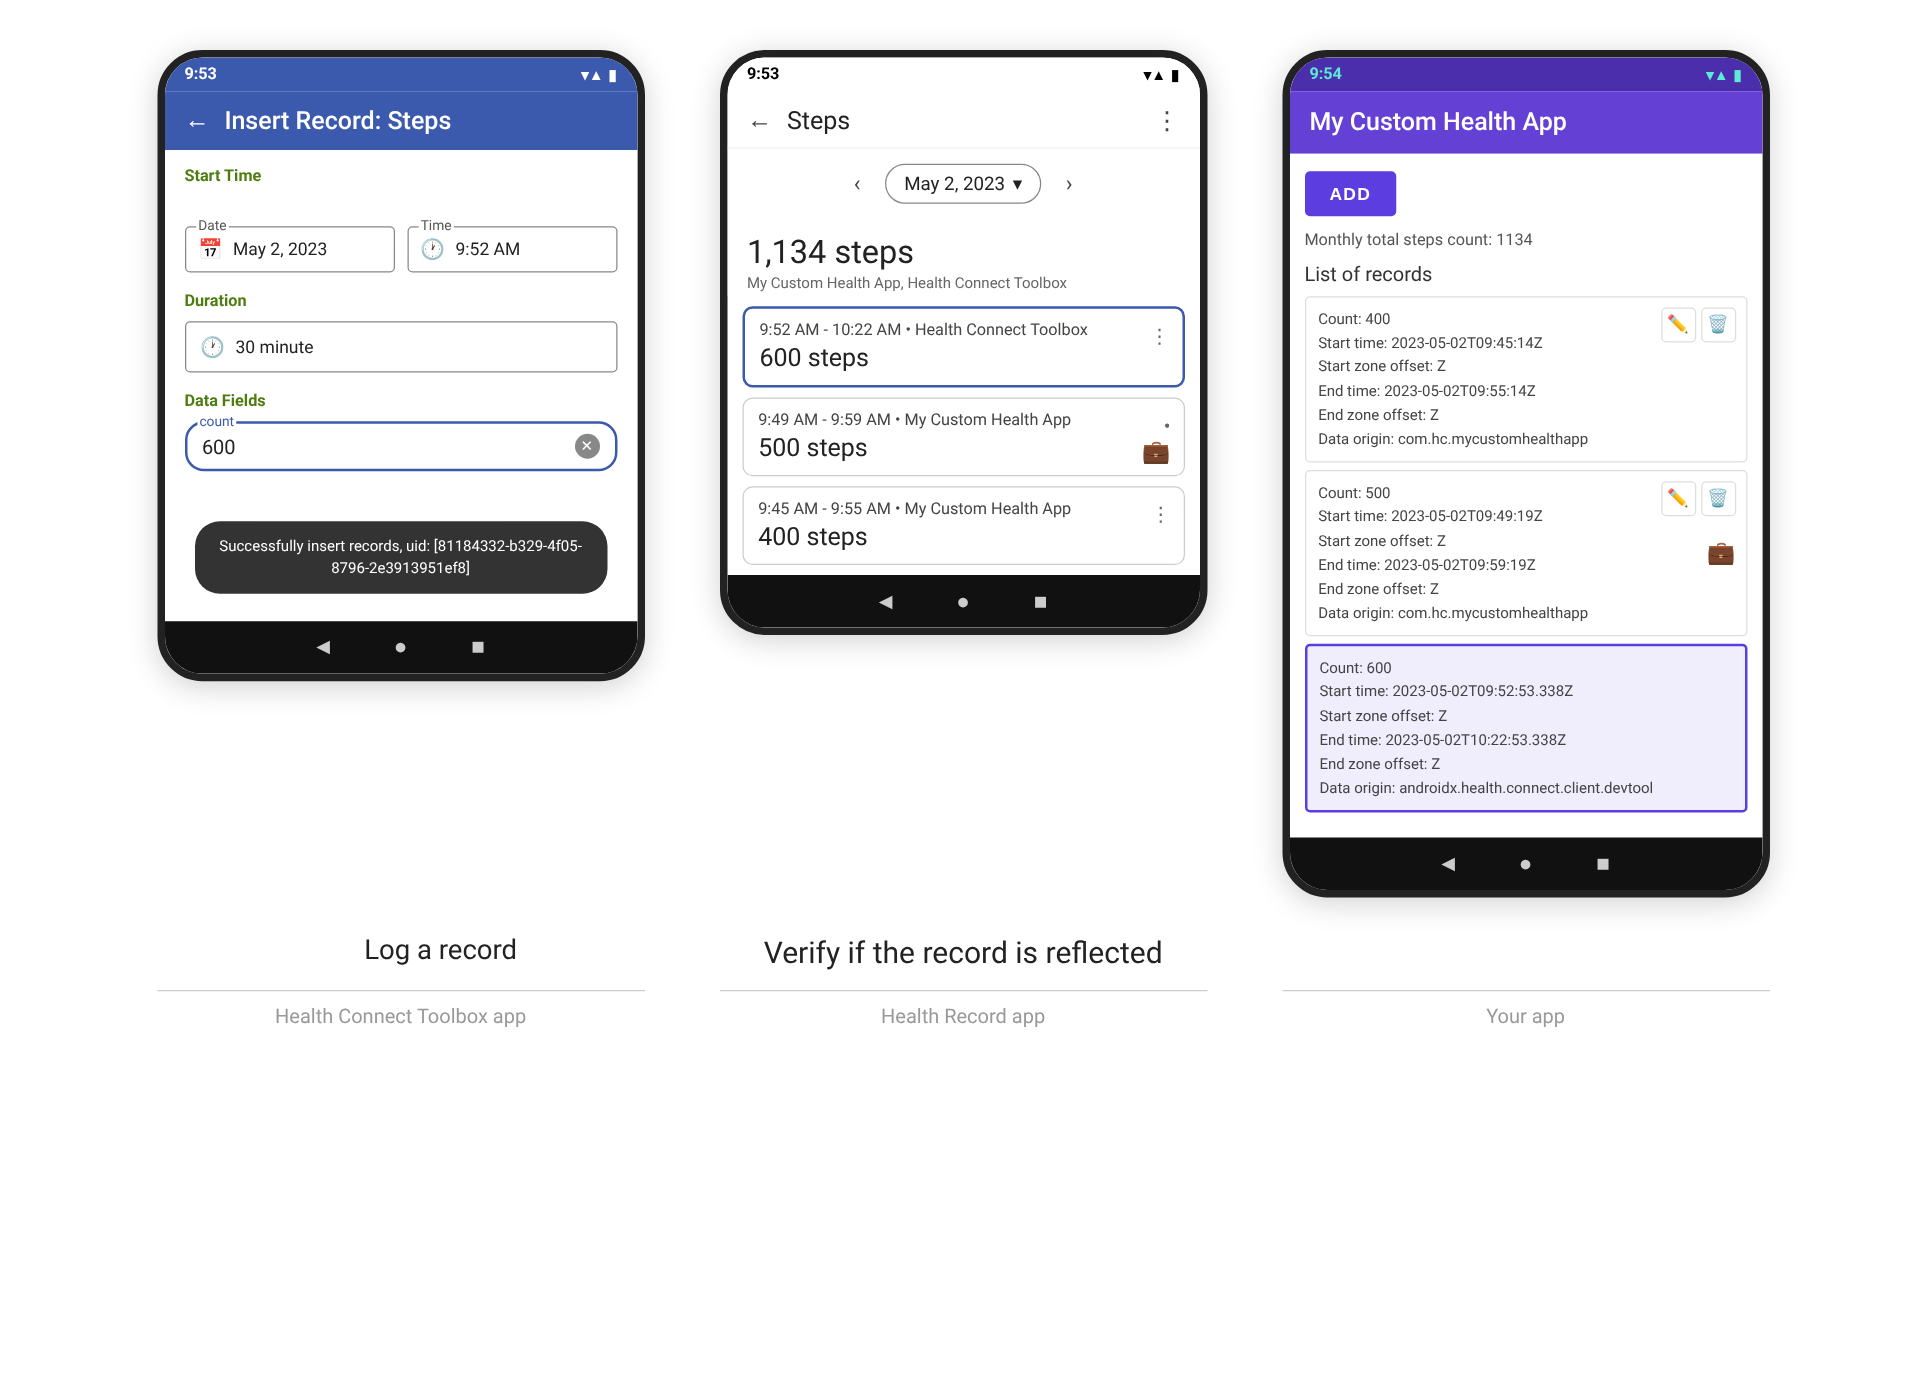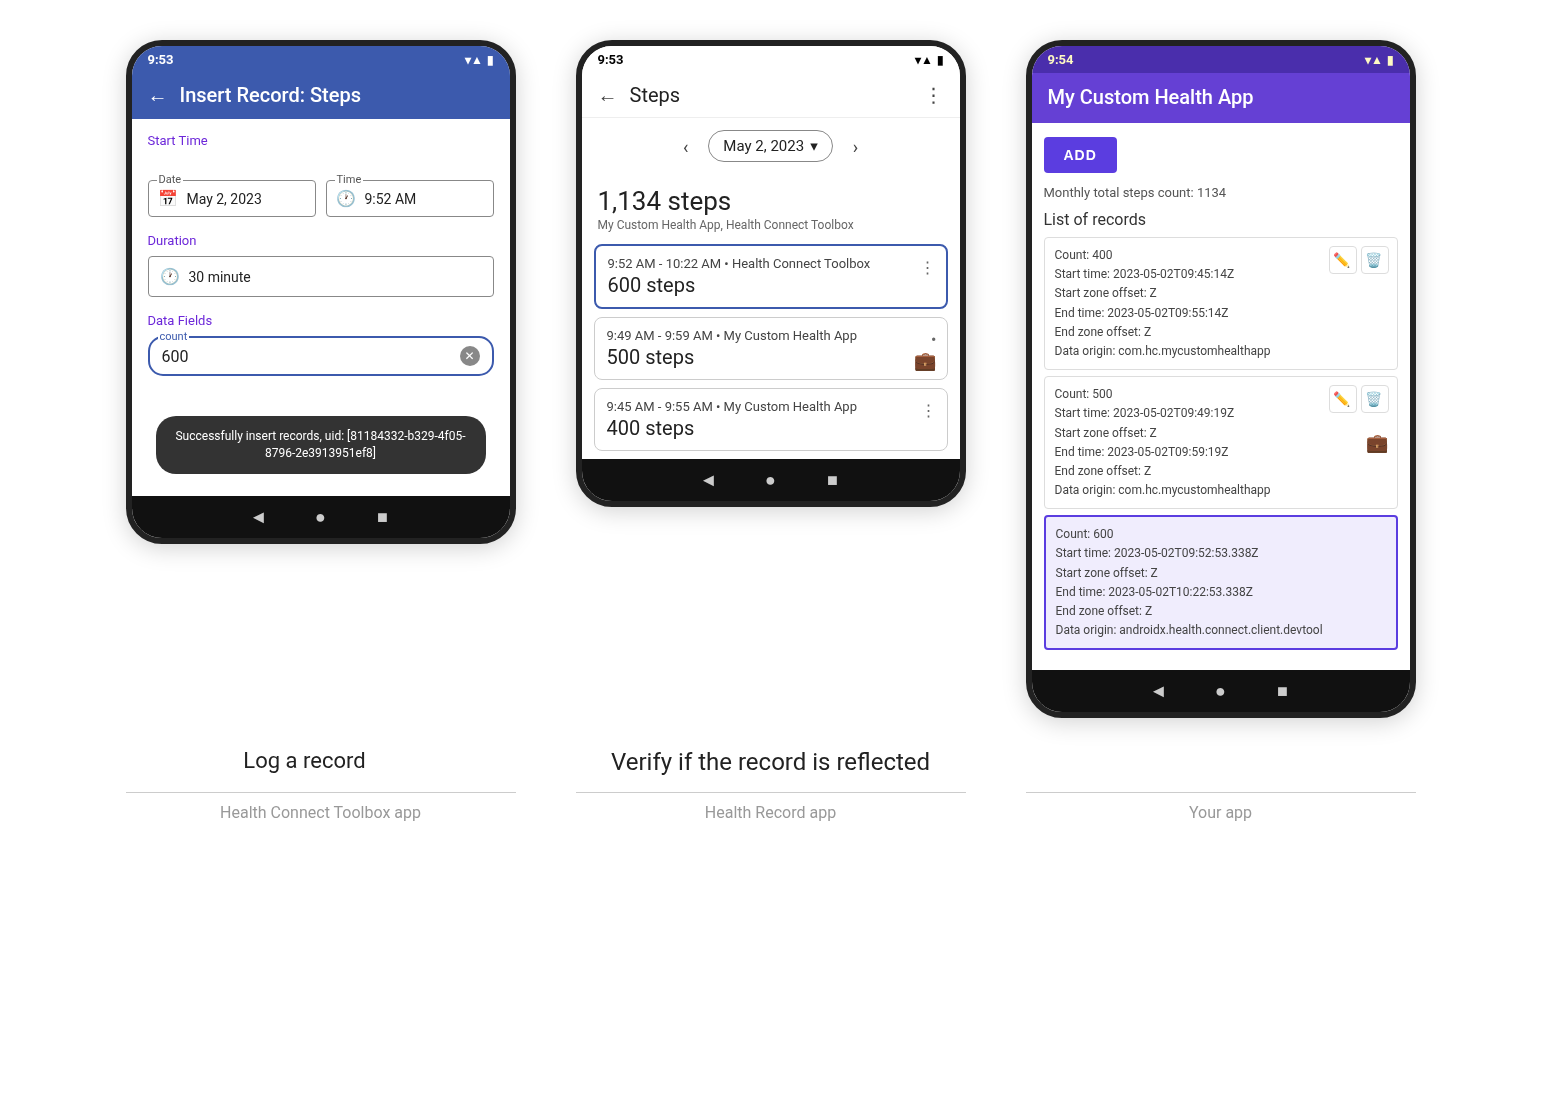--- a/index.html
+++ b/index.html
@@ -50,21 +50,21 @@
       font-size: 13px;
       font-weight: 600;
     }
 
     .phone-status-bar.dark-bg {
       background: #3c5aad;
       color: #fff;
     }
     .phone-status-bar.purple-bg {
       background: #4a2eac;
-      color: #fef9c3;
+      color: #5eead4;
     }
 
     .status-time {
       font-size: 13px;
       font-weight: 700;
     }
 
     .status-icons {
       display: flex;
       gap: 4px;
@@ -93,23 +93,23 @@
       color: #fff;
     }
 
     .phone1-body {
       padding: 14px 16px;
       background: #fff;
     }
 
     .field-label {
       font-size: 13px;
-      color: #6d28d9;
+      color: #4d7c0f;
       margin-bottom: 8px;
-      font-weight: 400;
+      font-weight: 700;
     }
 
     .date-time-row {
       display: flex;
       gap: 10px;
       margin-bottom: 16px;
       margin-top: 32px;
     }
 
     .date-field, .time-field {
@@ -445,21 +445,21 @@
       font-size: 18px;
       color: #3c5aad;
     }
 
     
     .caption-section {
       display: flex;
       flex-direction: row;
       width: 100%;
       justify-content: center;
-      gap: 76px;
+      gap: 28px;
       padding: 0 40px;
       margin-top: 10px;
     }
 
     .caption-block {
       width: 390px;
       text-align: center;
     }
 
     .caption-main {

